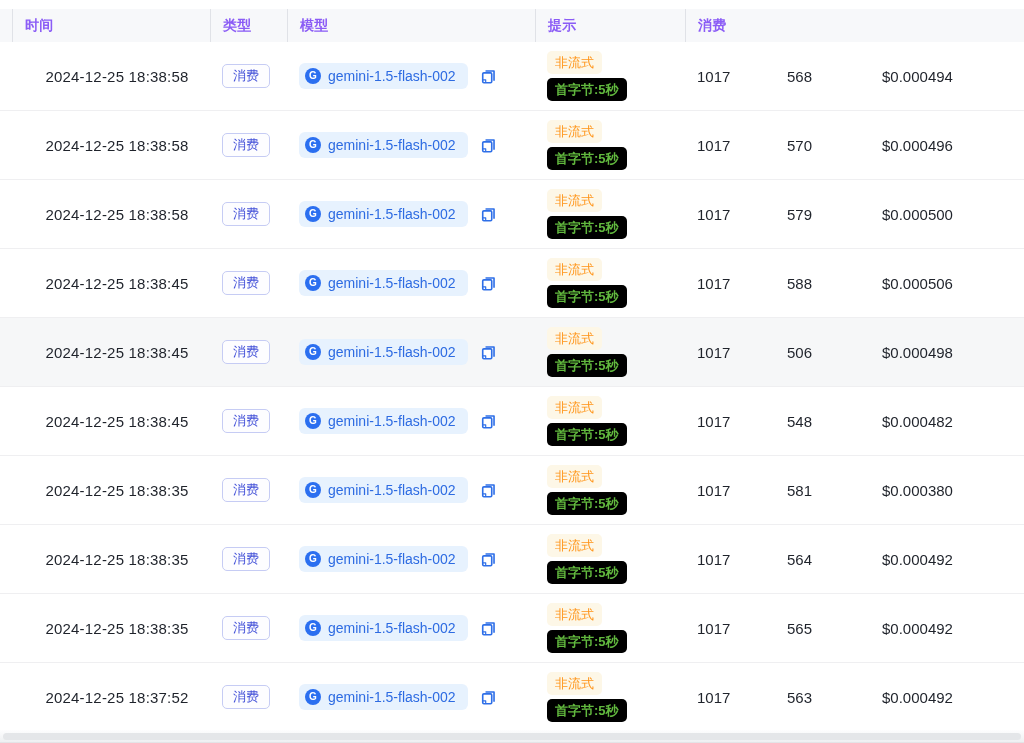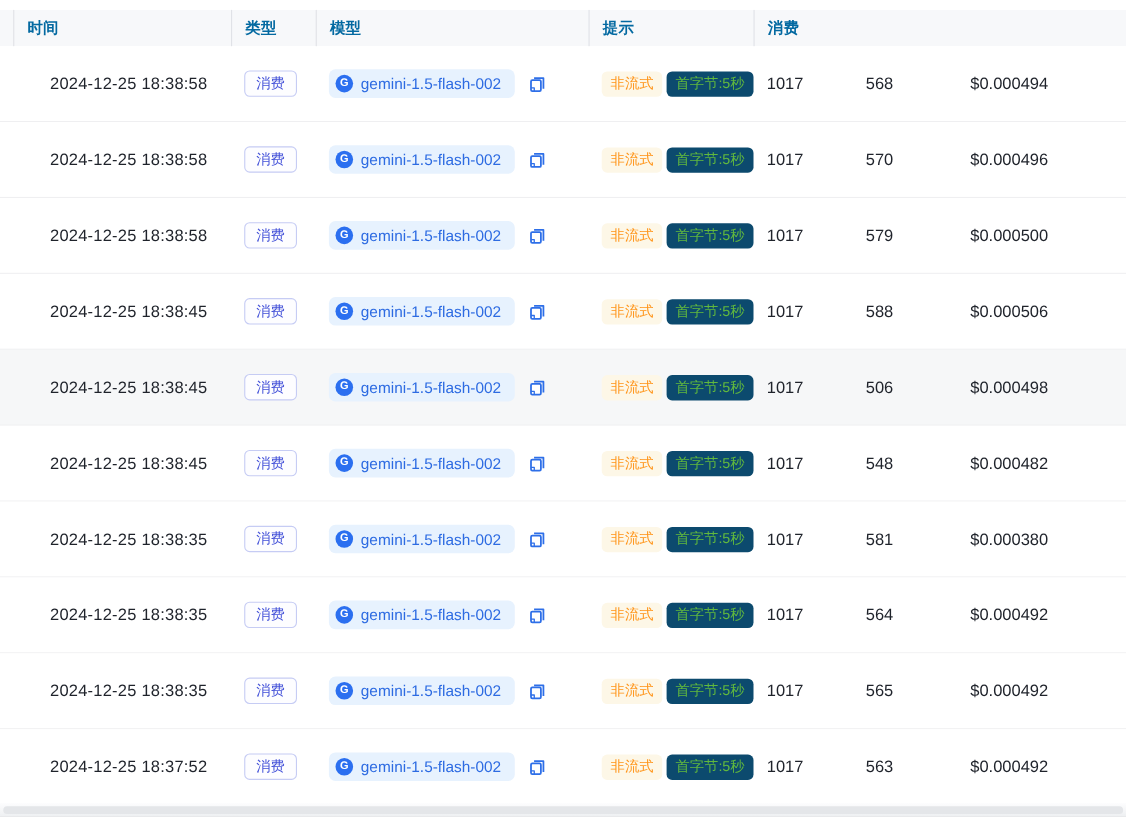--- a/index.html
+++ b/index.html
@@ -18,21 +18,21 @@
   
   .thead {
     height:33px;
     background:#f7f8fa;
   }
   .thead .hcell {
     height:100%;
     display:flex; align-items:center;
     padding-left:12px;
     border-left:1px solid #e0e2e7;
-    font-size:14px; font-weight:700; color:#0369a1;
+    font-size:14px; font-weight:700; color:#8b5cf6;
     letter-spacing:.2px;
     white-space:nowrap;
   }
 
   
   .row {
     height:69px;
     border-bottom:1px solid #efeff1;
     background:#ffffff;
   }
@@ -64,28 +64,28 @@
     display:inline-flex; align-items:center; justify-content:center;
     font-size:10px; font-weight:700; line-height:1;
   }
   .copy-btn {
     margin-left:12px; display:inline-flex; align-items:center;
     color:#2e6fe8; cursor:pointer;
   }
   .copy-btn svg { display:block; }
 
   
-  .c-info { align-items:flex-start; justify-content:center; gap:4px; }
+  .c-info { flex-direction:column; align-items:flex-start; justify-content:center; gap:4px; }
   .pill {
     display:inline-flex; align-items:center;
     height:23px; padding:0 8px;
     border-radius:5px; font-size:13px; font-weight:500;
   }
   .pill-orange { background:#fdf7e7; color:#ff9418; }
-  .pill-green  { background:#0c4a6e; color:#61b83e; }
+  .pill-green  { background:#000000; color:#61b83e;font-weight:bold; }
 
   
   .hscroll {
     position:absolute; left:0; bottom:0; width:1024px; height:13px;
     background:linear-gradient(to bottom,#fdfdfe,#eef0f2);
     border-bottom:1px solid #e3e4e7;
   }
   .hscroll .thumb {
     position:absolute; left:3px; right:3px; top:3px; height:7px;
     border-radius:4px; background:#e4e6e9;

